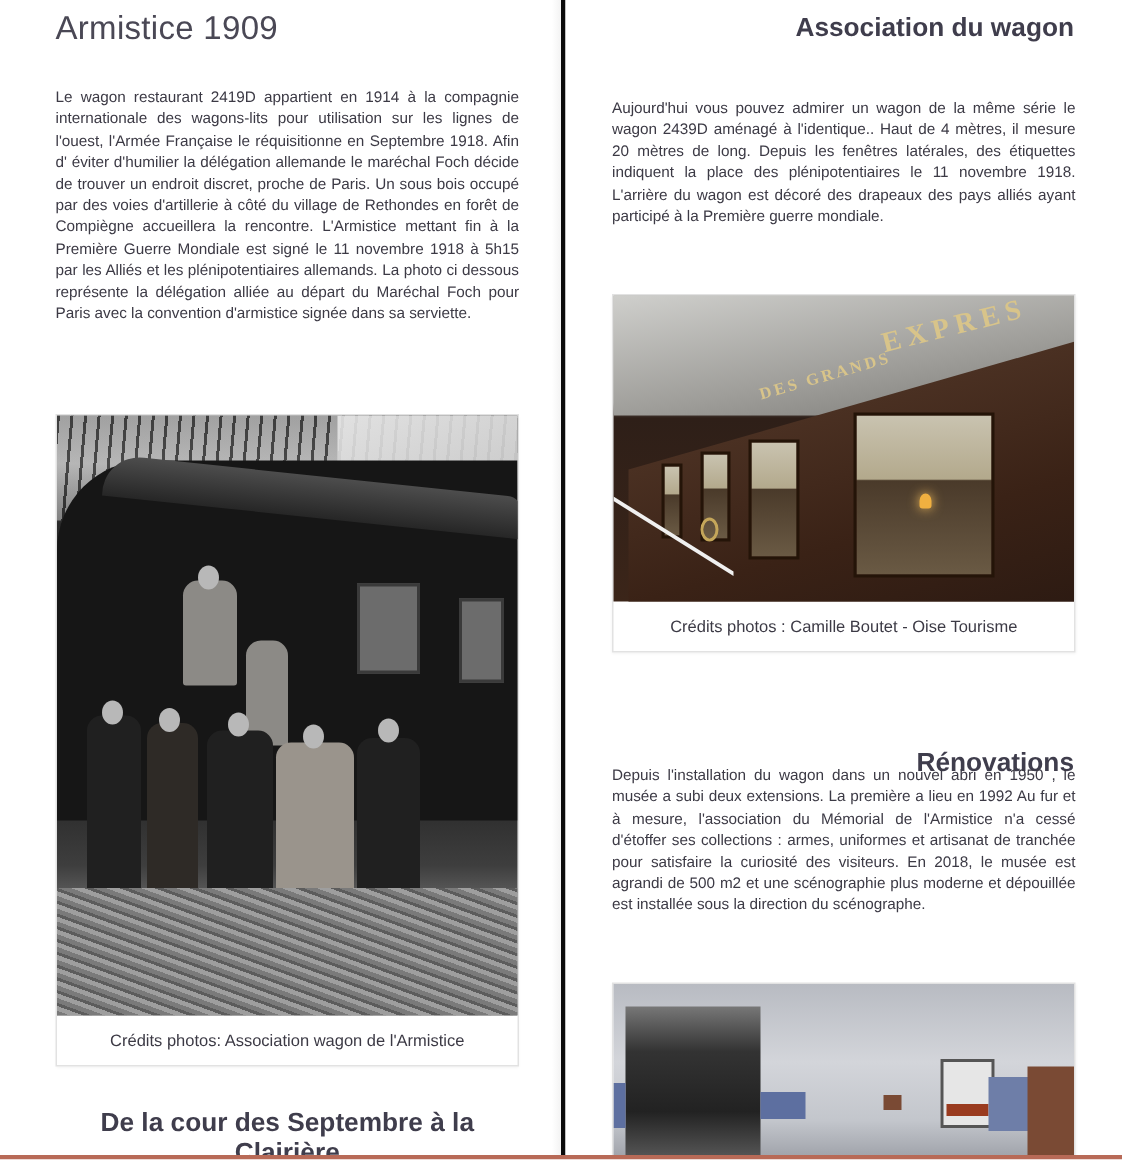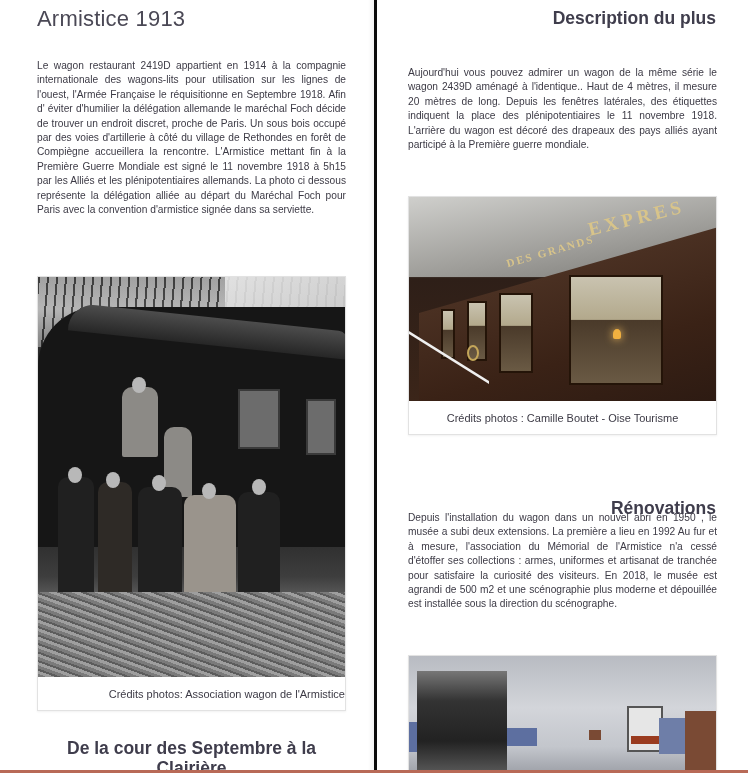--- a/index.html
+++ b/index.html
@@ -57,21 +57,21 @@
   .museum-panel.brown { background: #7a4a34; }
   .museum-poster { position: absolute; left: 218px; top: 50px; width: 36px; height: 46px; background: #e6e6e6; border: 2px solid #555; }
   .museum-poster::after { content: ""; position: absolute; left: 2px; right: 2px; bottom: 6px; height: 8px; background: #9a3b1f; }
 </style>
 </head>
 <body>
 
 <div class="panel panel-left">
   <div class="left-edge-shadow"></div>
 
-  <h1 class="h-main">Armistice 1913</h1>
+  <h1 class="h-main">Armistice 1909</h1>
 
   <p class="para" style="left:37px; top:59px; width:309px;">Le wagon restaurant 2419D appartient en 1914 à la compagnie internationale des wagons-lits pour utilisation sur les lignes de l'ouest, l'Armée Française le réquisitionne en Septembre 1918.  Afin d' éviter d'humilier la délégation allemande le maréchal Foch décide de trouver un endroit discret, proche de Paris. Un sous bois occupé par des voies d'artillerie à côté du village de Rethondes en forêt de Compiègne accueillera la rencontre. L'Armistice mettant fin à la Première Guerre Mondiale est signé le 11 novembre 1918 à 5h15 par les Alliés et les plénipotentiaires allemands. La photo ci dessous représente la délégation alliée au départ du Maréchal Foch pour Paris avec la convention d'armistice signée dans sa serviette.</p>
 
   <div class="figure" style="left:37px; top:276px; width:309px; height:435px;">
     <div class="photo bw-photo" style="height:400px;" title="Photo noir et blanc de la délégation alliée devant le wagon 2419 D">
       <div class="bw-trees"></div>
       <div class="bw-sky"></div>
       <div class="bw-car"></div>
       <div class="bw-roof"></div>
       <div class="bw-window" style="left:200px; top:112px; width:42px; height:60px;"></div>
@@ -84,30 +84,30 @@
       <div class="bw-person" style="left:60px; top:205px; width:34px; height:150px; background:#2e2a26;"></div>
       <div class="bw-head" style="left:68px; top:195px;"></div>
       <div class="bw-person" style="left:100px; top:210px; width:44px; height:150px;"></div>
       <div class="bw-head" style="left:114px; top:198px;"></div>
       <div class="bw-person light" style="left:146px; top:218px; width:52px; height:120px; background:#9a948c;"></div>
       <div class="bw-head" style="left:164px; top:206px;"></div>
       <div class="bw-person" style="left:200px; top:215px; width:42px; height:150px;"></div>
       <div class="bw-head" style="left:214px; top:202px;"></div>
       <div class="bw-ground"></div>
     </div>
-    <div class="caption" style="height:50px; line-height:34px;text-align:right;">Crédits photos: Association wagon de l'Armistice</div>
+    <div class="caption" style="height:50px; line-height:34px;">Crédits photos: Association wagon de l'Armistice</div>
   </div>
 
   <h2 class="h-center" style="top:738px;">De la cour des Septembre à la Clairière</h2>
 </div>
 
 <div class="divider"></div>
 
 <div class="panel panel-right">
-  <h2 class="h-sec" style="top:8px;">Description du plus</h2>
+  <h2 class="h-sec" style="top:8px;">Association du wagon</h2>
 
   <p class="para" style="left:31px; top:66px; width:309px;">Aujourd'hui vous pouvez admirer un wagon de la même série le wagon 2439D aménagé à l'identique.. Haut de  4 mètres, il mesure 20 mètres de long.  Depuis les fenêtres latérales, des étiquettes indiquent la place des plénipotentiaires le 11 novembre 1918. L'arrière du wagon est décoré des drapeaux des pays alliés ayant participé à la  Première guerre mondiale.</p>
 
   <div class="figure" style="left:31px; top:196px; width:309px; height:239px;">
     <div class="photo wagon-photo" style="height:204px;" title="Wagon des Grands Express exposé au musée">
       <div class="wagon-ceiling"></div>
       <div class="wagon-body"></div>
       <span class="wagon-lettering">EXPRES</span>
       <span class="wagon-lettering small">DES GRANDS</span>
       <div class="wagon-win" style="left:160px; top:78px; width:94px; height:110px;"></div>

